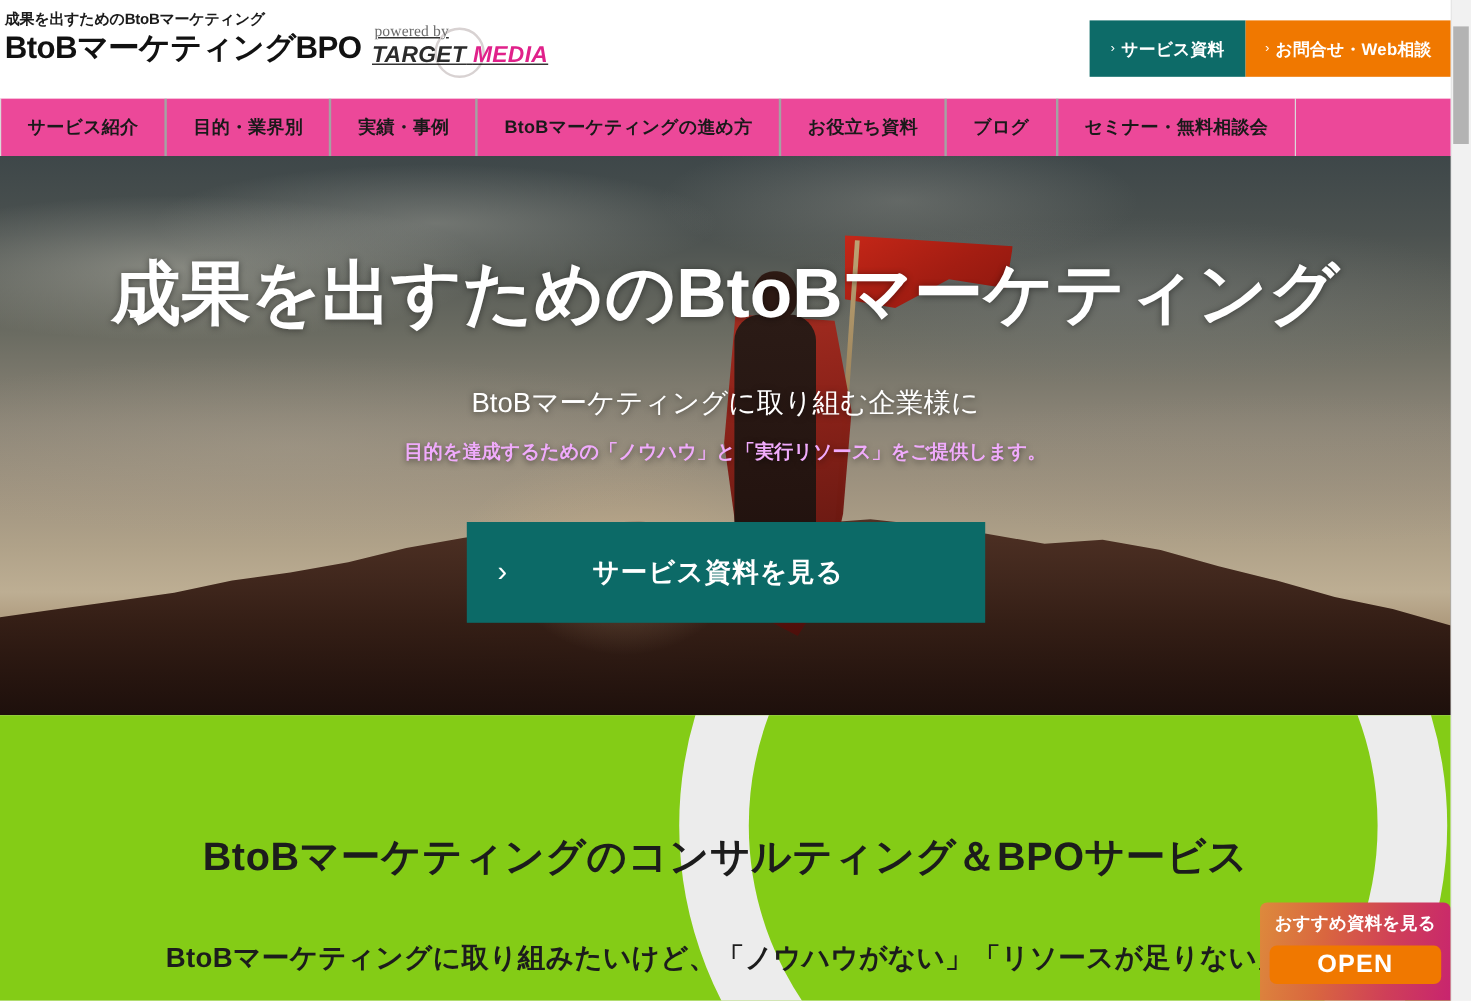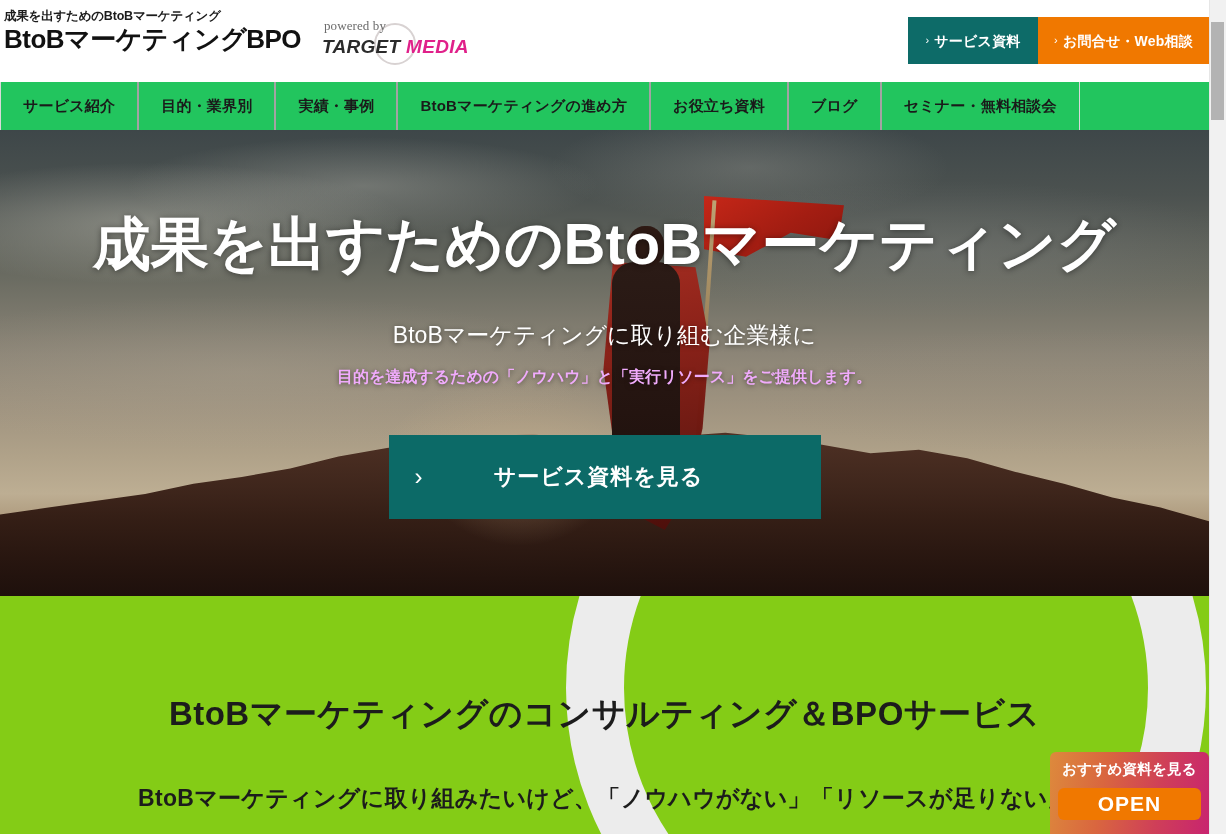--- a/index.html
+++ b/index.html
@@ -62,24 +62,25 @@
   .brand-main {
     font-size: 26px;
     font-weight: 800;
     color: #111111;
     letter-spacing: -0.5px;
     margin-top: 3px;
     white-space: nowrap;
   }
   .powered {
     position: absolute;
-    left: 322px;
+    left: 310px;
     top: 18px;
     width: 170px;
     height: 46px;
+    text-decoration: underline;
   }
   .powered-label {
     font-size: 13px;
     color: #6c6c6c;
     font-family: "Liberation Serif", serif;
     letter-spacing: 0.1px;
     position: relative;
     z-index: 2;
     padding-left: 2px;
   }
@@ -135,21 +136,21 @@
     top: 0px;
   }
   .cta-doc   { background: #0d6b68; width: 130px; }
   .cta-contact { background: #f07800; width: 171px; }
 
   
   .global-nav {
     position: relative;
     width: 1209px;
     height: 48px;
-    background: #22c55e;
+    background: #ec4899;
     display: flex;
     align-items: stretch;
     border-bottom: 0;
     z-index: 35;
   }
   .nav-item {
     display: flex;
     align-items: center;
     justify-content: center;
     font-size: 15px;

